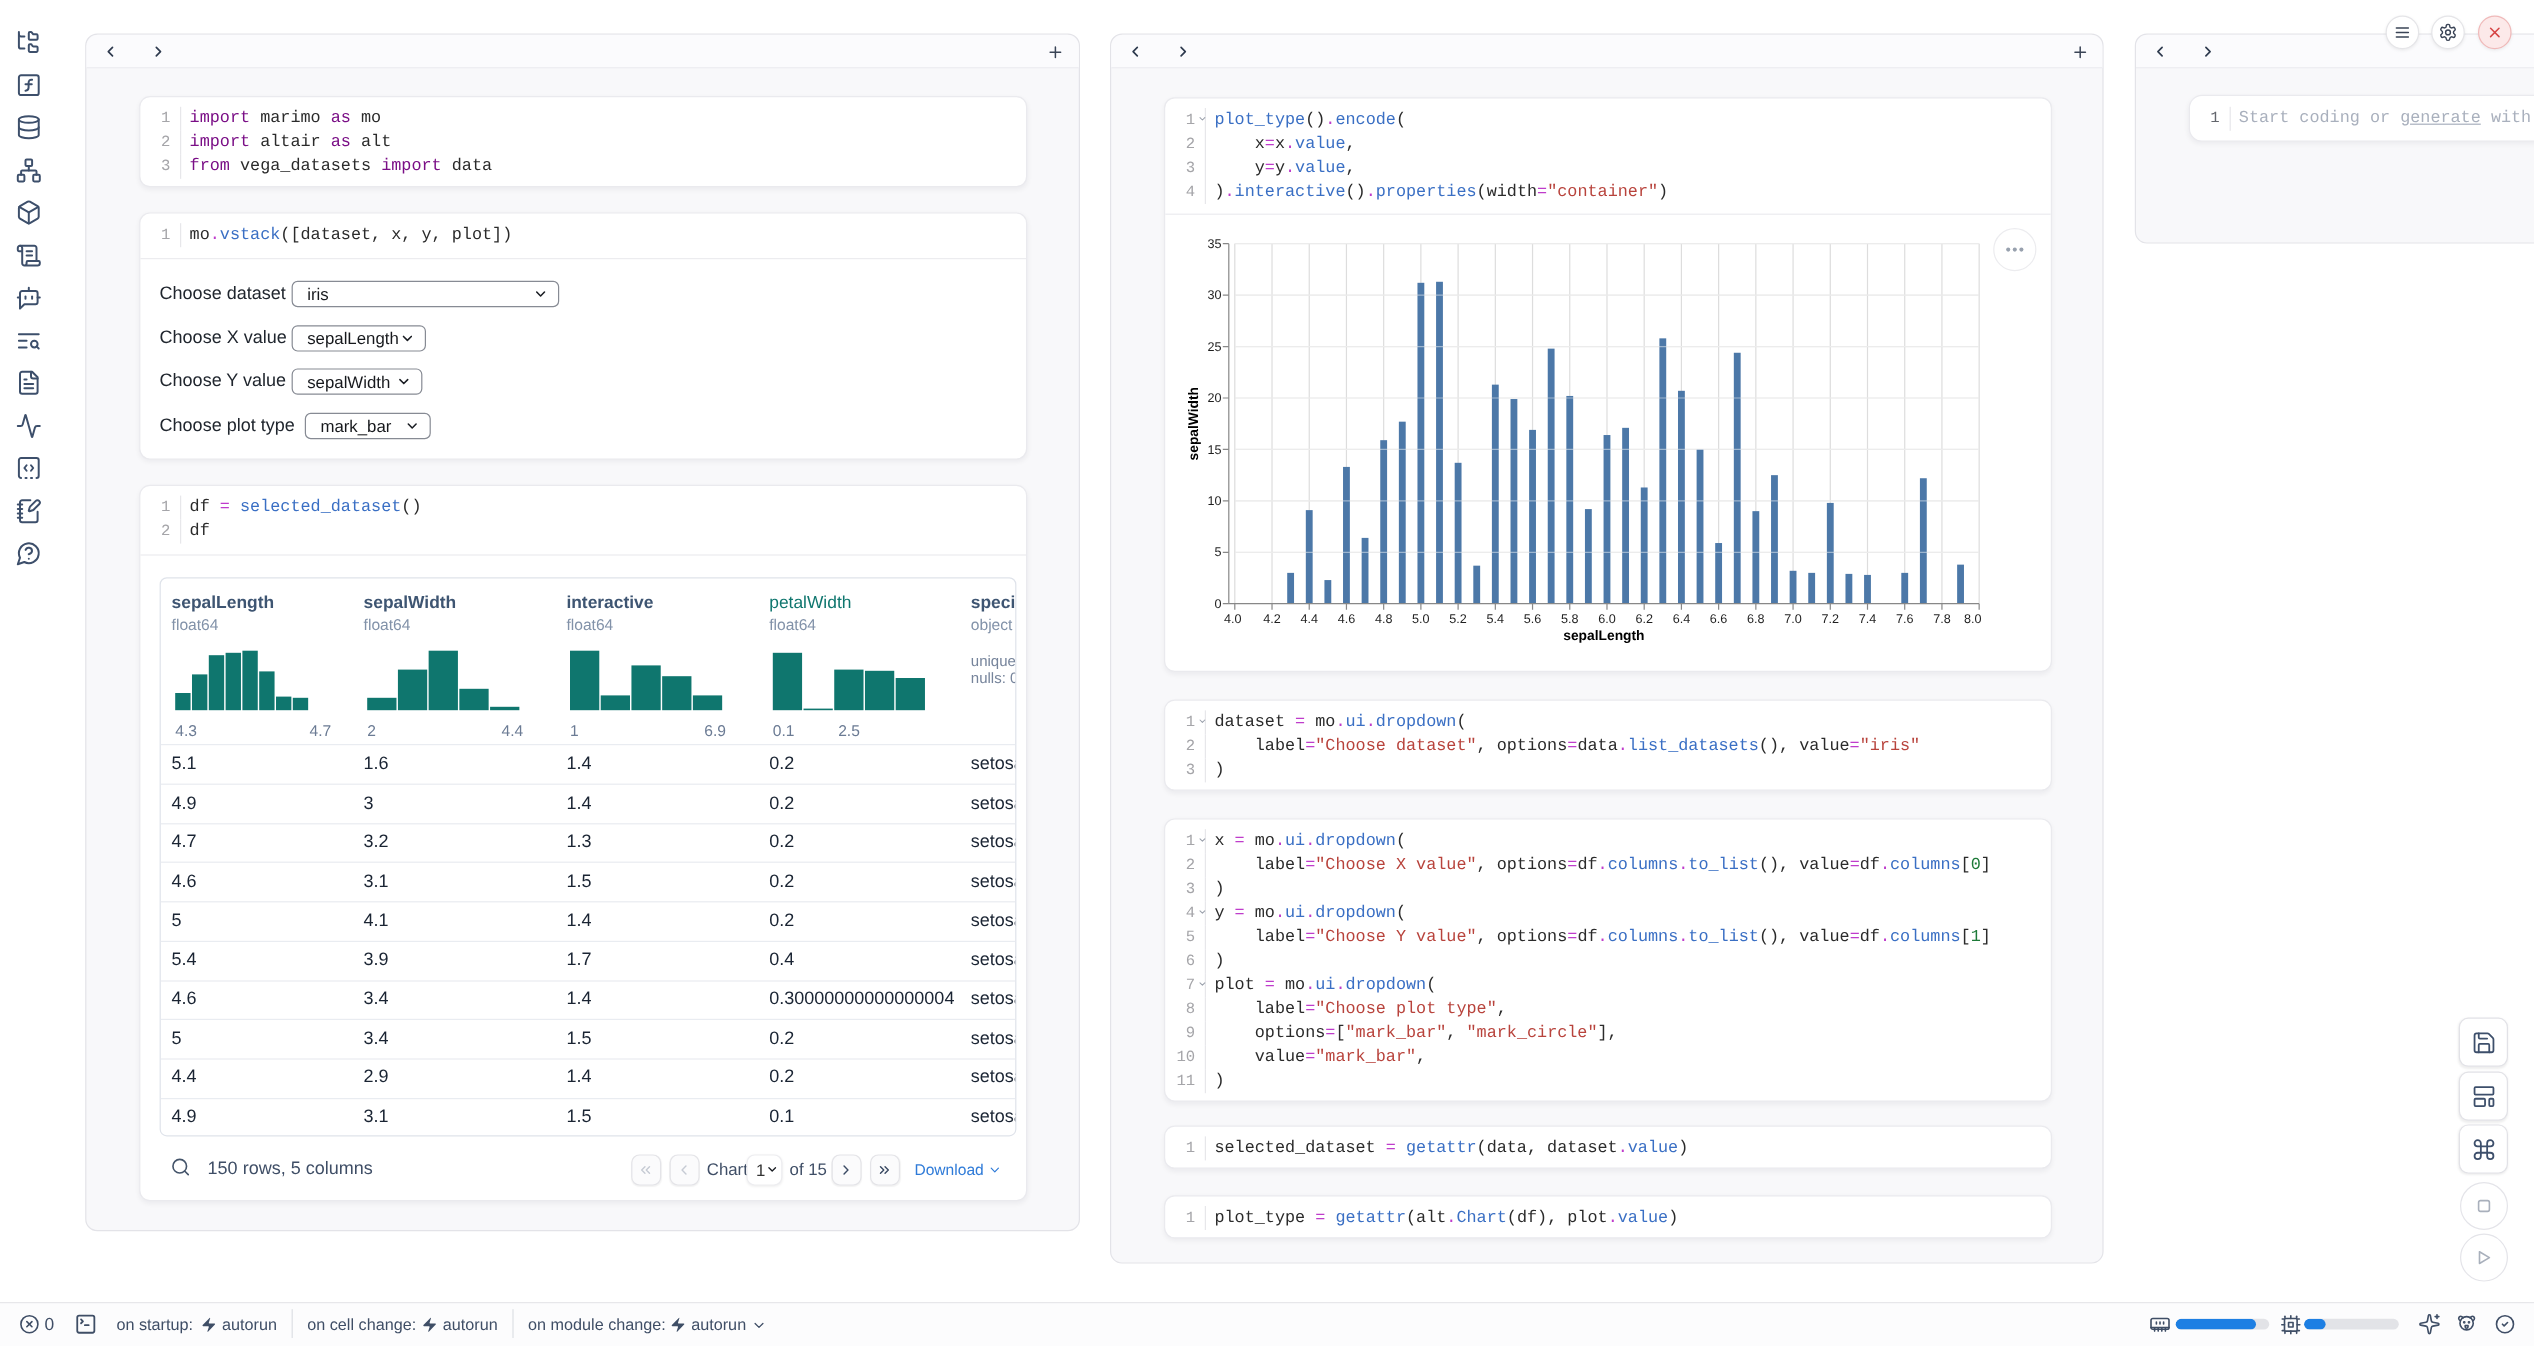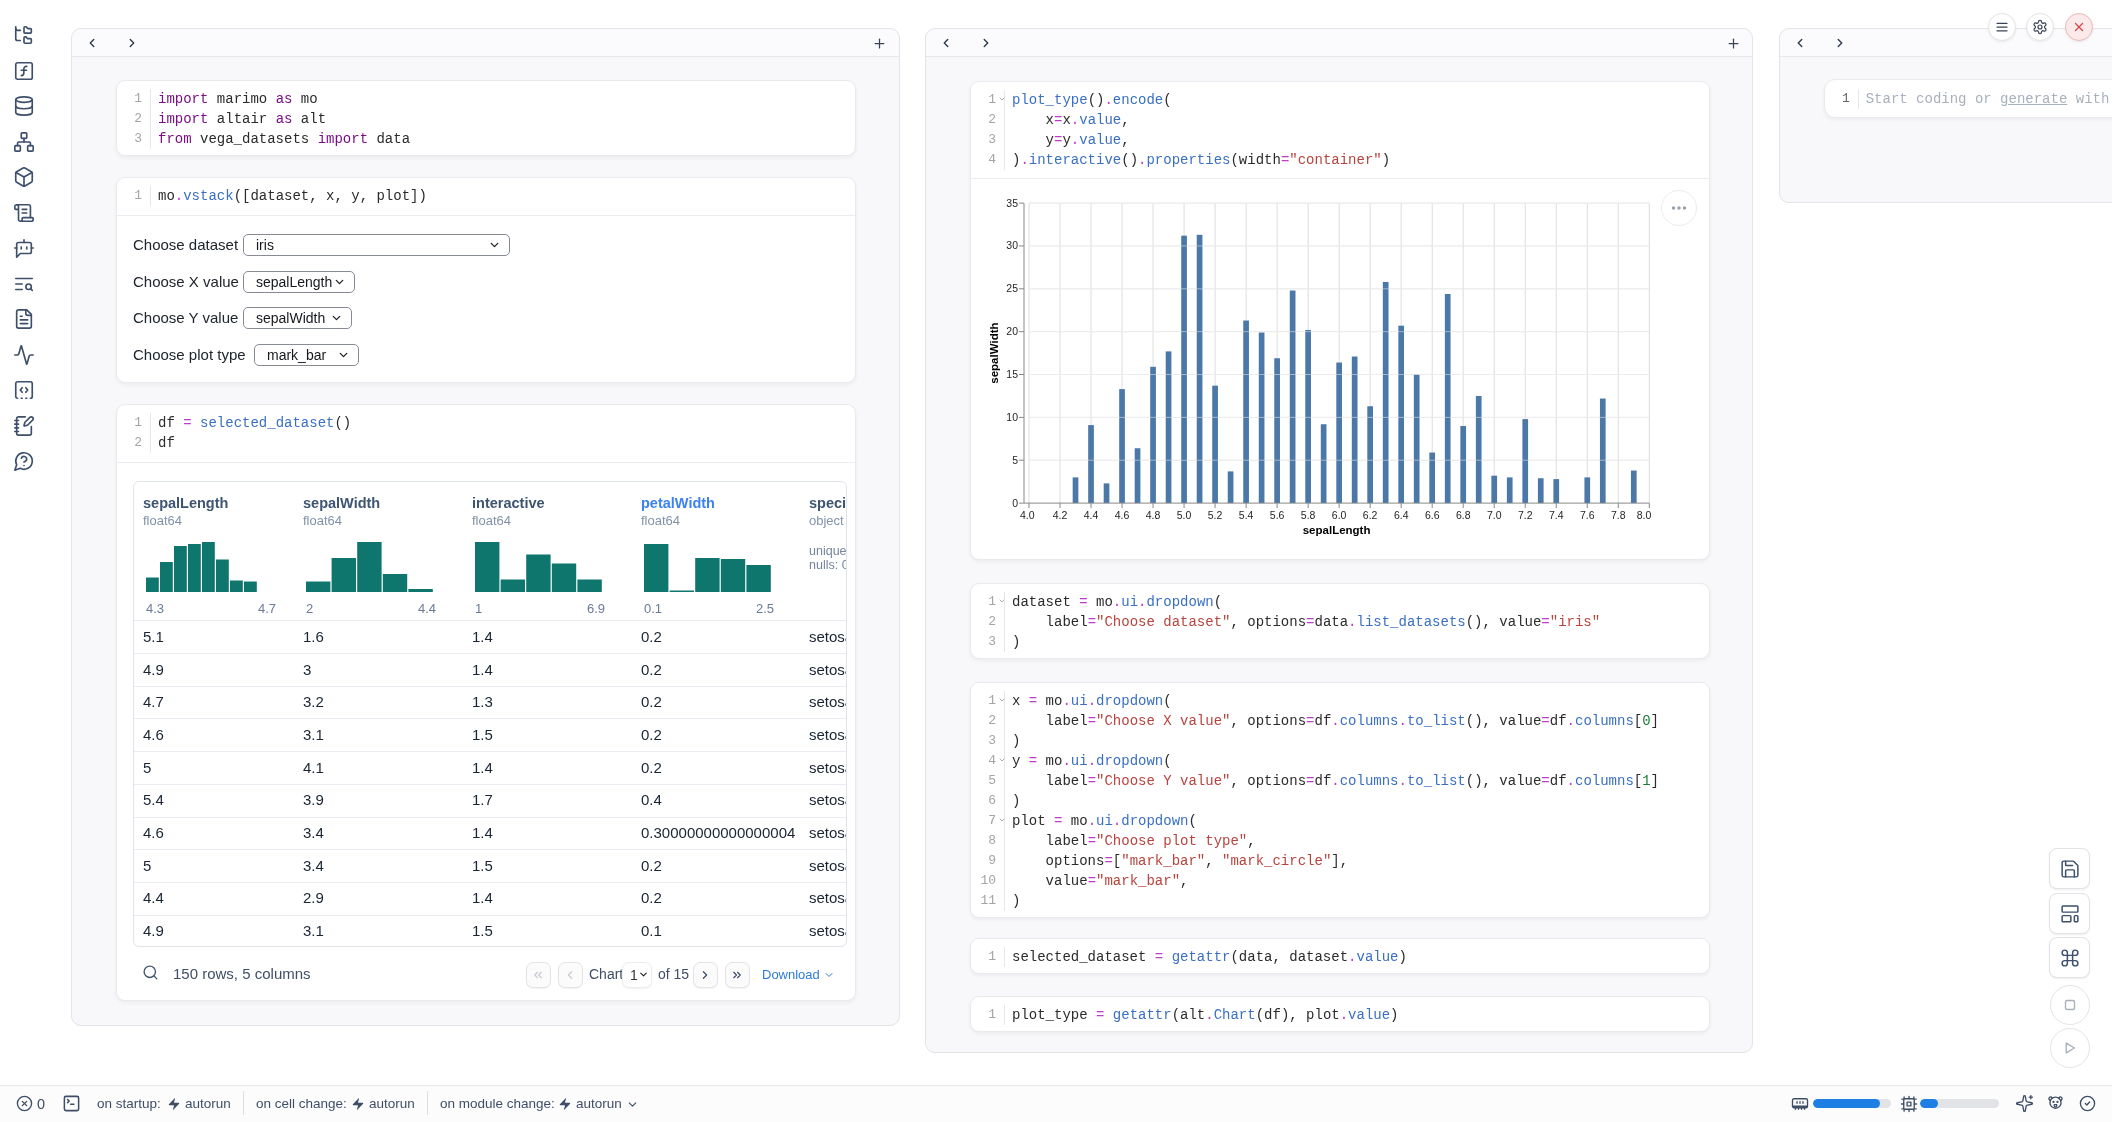--- a/index.html
+++ b/index.html
@@ -194,21 +194,21 @@
 <div class="cl"><span class="num">2</span><span class="gut"></span><span class="ct"><span class="k">import</span> altair <span class="k">as</span> alt</span></div>
 <div class="cl"><span class="num">3</span><span class="gut"></span><span class="ct"><span class="k">from</span> vega_datasets <span class="k">import</span> data</span></div>
 </div>
 </div>
 <div class="card" style="left:116px;top:177px;width:740px;height:206px">
 <div class="code">
       <div class="cl"><span class="num">1</span><span class="gut"></span><span class="ct">mo<span class="o">.</span><span class="f">vstack</span>([dataset, x, y, plot])</span></div>
     </div>
 <div class="abs divider" style="left:0;right:0;top:37px"></div>
 <div class="abs lbl" style="left:16px;top:58.2px">Choose dataset</div>
-<div class="sel" style="left:126px;top:56.0px;width:267px;height:22px">
+<div class="sel" style="left:126px;top:56.0px;width:223px;height:22px">
       <span>iris</span>
       <svg width="13" height="13" viewBox="0 0 24 24" fill="none" stroke="#1b1e24" stroke-width="2.40" stroke-linecap="round" stroke-linejoin="round">
         <path d="m6 9 6 6 6-6"></path>
       </svg>
     </div>
 <div class="abs lbl" style="left:16px;top:94.7px">Choose X value</div>
 <div class="sel" style="left:126px;top:92.5px;width:112px;height:22px">
       <span>sepalLength</span>
       <svg width="13" height="13" viewBox="0 0 24 24" fill="none" stroke="#1b1e24" stroke-width="2.40" stroke-linecap="round" stroke-linejoin="round">
         <path d="m6 9 6 6 6-6"></path>
@@ -271,33 +271,33 @@
         <svg width="135" height="50">
           <rect x="3.0" y="0.0" width="24.4" height="50.0" fill="#0f766e"></rect>
           <rect x="28.6" y="37.5" width="24.4" height="12.5" fill="#0f766e"></rect>
           <rect x="54.2" y="12.5" width="24.4" height="37.5" fill="#0f766e"></rect>
           <rect x="79.8" y="21.5" width="24.4" height="28.5" fill="#0f766e"></rect>
           <rect x="105.4" y="37.5" width="24.4" height="12.5" fill="#0f766e"></rect>
         </svg>
       </div>
 <div class="abs" style="left:341px;top:119px;font-size:13px;color:#6b7b94">1</div>
 <div class="abs" style="left:338px;top:119px;font-size:13px;color:#6b7b94;width:133px;text-align:right">6.9</div>
-<div class="abs" style="left:507px;top:13px;font-size:14.5px;font-weight:bold;color:#3b82f6">petalWidth</div>
+<div class="abs" style="left:507px;top:13px;font-size:14.5px;font-weight:normal;color:#0f766e">petalWidth</div>
 <div class="abs" style="left:507px;top:31px;font-size:13px;color:#8292a9">float64</div>
 <div class="abs" style="left:507px;top:60px">
         <svg width="135" height="50">
           <rect x="3.0" y="2.0" width="24.4" height="48.0" fill="#0f766e"></rect>
           <rect x="28.6" y="48.5" width="24.4" height="1.5" fill="#0f766e"></rect>
           <rect x="54.2" y="16.0" width="24.4" height="34.0" fill="#0f766e"></rect>
           <rect x="79.8" y="17.0" width="24.4" height="33.0" fill="#0f766e"></rect>
           <rect x="105.4" y="23.0" width="24.4" height="27.0" fill="#0f766e"></rect>
         </svg>
       </div>
 <div class="abs" style="left:510px;top:119px;font-size:13px;color:#6b7b94">0.1</div>
-<div class="abs" style="left:507px;top:119px;font-size:13px;color:#6b7b94;width:133px;text-align:right">2.5</div>
+<div class="abs" style="left:507px;top:119px;font-size:13px;color:#6b7b94;width:133px;text-align:center">2.5</div>
 <div class="abs" style="left:675px;top:13px;font-size:14.5px;font-weight:bold;color:#3e5572">species</div>
 <div class="abs" style="left:675px;top:31px;font-size:13px;color:#8292a9">object</div>
 <div class="abs" style="left:675px;top:62px;font-size:12.5px;color:#76849b">unique: 3</div>
 <div class="abs" style="left:675px;top:76px;font-size:12.5px;color:#76849b">nulls: 0</div>
 <div class="abs" style="left:0;right:0;top:138.8px;height:32.7px;border-top:1px solid #e9ecf1"></div>
 <div class="abs" style="left:9px;top:146.3px;font-size:15px;color:#1a2433">5.1</div>
 <div class="abs" style="left:169px;top:146.3px;font-size:15px;color:#1a2433">1.6</div>
 <div class="abs" style="left:338px;top:146.3px;font-size:15px;color:#1a2433">1.4</div>
 <div class="abs" style="left:507px;top:146.3px;font-size:15px;color:#1a2433">0.2</div>
 <div class="abs" style="left:675px;top:146.3px;font-size:15px;color:#1a2433">setosa</div>

